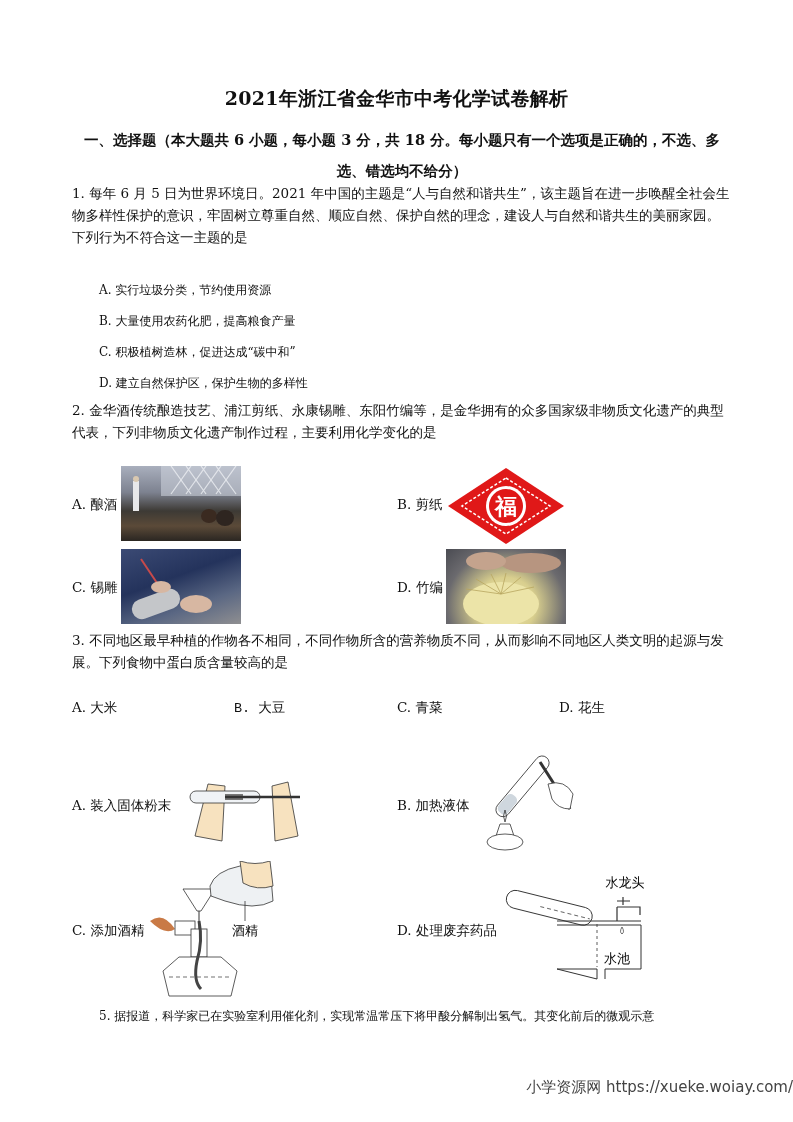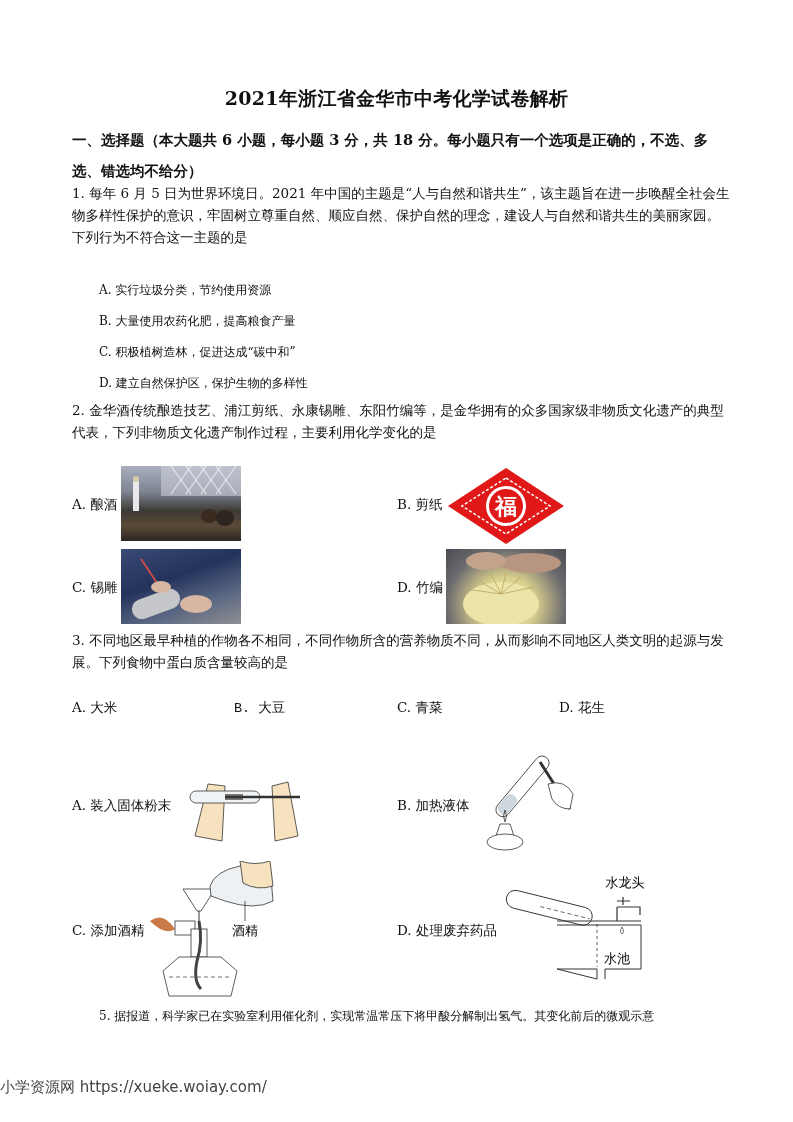--- a/index.html
+++ b/index.html
@@ -8,28 +8,28 @@
     font-family: "DejaVu Serif", "Liberation Serif", serif;
     color: #111; font-size: 13.5px;
   }
   .page { position: absolute; left: 0; top: 16px; width: 793px; height: 1122px; }
   .title {
     position: absolute; top: 70px; left: 0; width: 793px; text-align: center;
     font-size: 19px; font-weight: bold; letter-spacing: 0.3px;
   }
   .section {
     position: absolute; left: 72px; top: 108px; width: 660px;
-    font-size: 14.5px; font-weight: bold; line-height: 31px;
+    font-size: 14.5px; font-weight: bold; line-height: 31px; text-align: center;
   }
   .para { position: absolute; left: 72px; width: 660px; line-height: 22px; font-size: 13.5px; }
   .line { position: absolute; left: 72px; font-size: 12px; white-space: nowrap; margin-left: 27px; }
   .opt-label { position: absolute; font-size: 13.5px; white-space: nowrap; }
   .img-box { position: absolute; overflow: hidden; }
   .footer {
-    position: absolute; top: 1062px; left: 0; width: 793px; text-align: left;
+    position: absolute; top: 1062px; left: 0; width: 793px; text-align: right;
     font-family: "DejaVu Sans", "Liberation Sans", sans-serif; font-size: 15px; color: #444;
   }
   
   .photo-brew { background: linear-gradient(180deg,#a9afbd 0%,#7d8290 35%,#3d3a35 60%,#5b4a38 80%,#2a2622 100%); }
   .photo-tin { background: linear-gradient(160deg,#3b4a74 0%,#24335c 40%,#5a6783 70%,#8f8f91 100%); }
   .photo-bamboo { background: radial-gradient(ellipse at 50% 75%, #efe8b5 0%, #d9cf8e 35%, #6b6a6e 70%, #4a4b52 100%); }
 </style>
 </head>
 <body>
 

